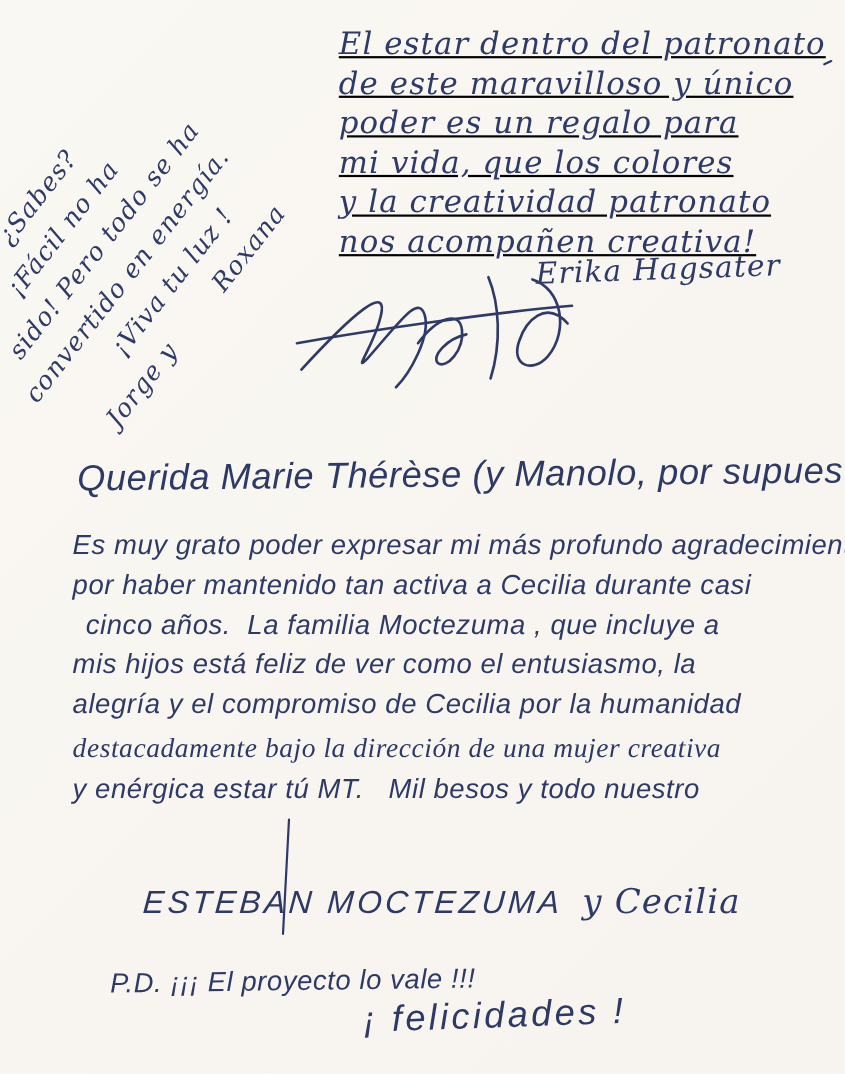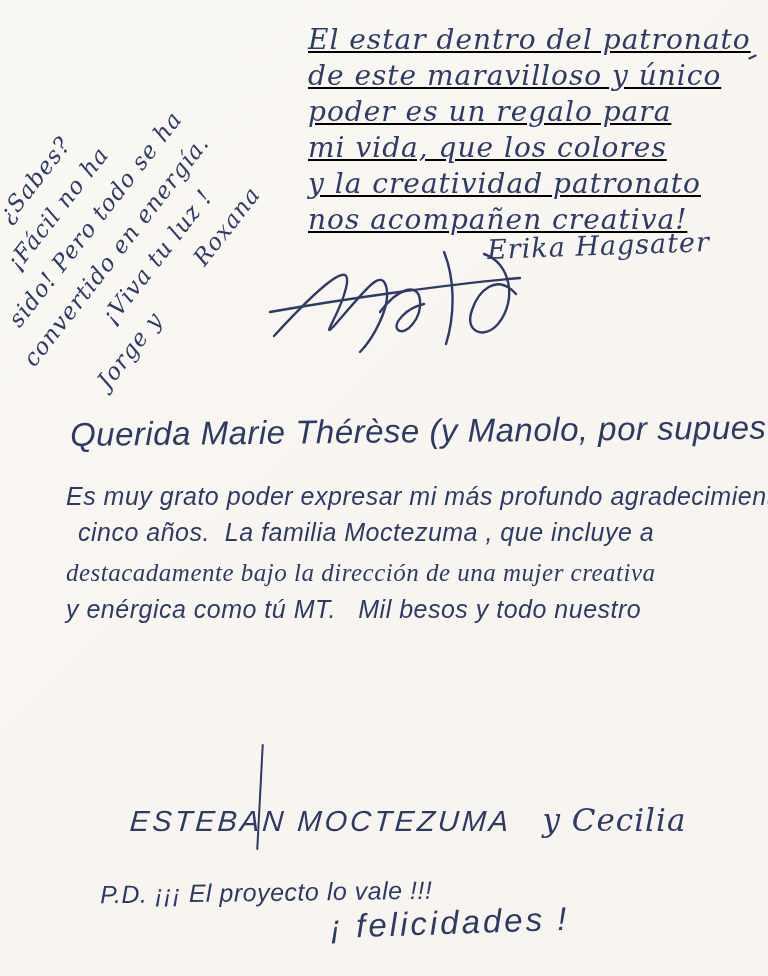--- a/index.html
+++ b/index.html
@@ -47,21 +47,21 @@
   .letter-body{left:66px;top:478px;width:700px;}
   .letter-body .line{font-size:25px;line-height:36px;}
   .lb-2{padding-left:12px;}
   .lb-6{padding-top:5px;font-family:Liberation Serif, serif;}
   .sig-row{left:130px;top:802px;}
   .sig-caps{
     font-family:"Liberation Sans", sans-serif;
     font-style:italic;color:#2e3a66;
     font-size:29px;letter-spacing:3px;transform:skewX(-4deg);display:inline-block;
   }
-  .sig-script{font-size:31px;margin-left:26px;text-align:center;}
+  .sig-script{font-size:31px;margin-left:13px;text-align:center;}
   .ps-line{left:100px;top:878px;font-size:25px;transform:rotate(-0.8deg);}
   .closing{left:330px;top:904px;font-size:33px;letter-spacing:3px;transform:rotate(-2deg);}
   
   .stroke{background:#2e3a68;position:absolute;border-radius:2px;}
   .sig-cross-stroke{left:259px;top:744px;width:2px;height:106px;transform:rotate(3deg);}
   .pen-mark{left:748px;top:56px;width:9px;height:2px;transform:rotate(-25deg);}
   svg{position:absolute;overflow:visible;}
   .flourish-svg{left:268px;top:248px;}
 </style>
 </head>
@@ -93,23 +93,26 @@
     <path d="M2 64 C 70 52, 180 36, 252 30"></path>
     <path d="M216 6 C 242 14, 250 52, 230 76 C 216 92, 196 84, 204 62 C 210 44, 228 24, 248 46"></path>
     <path d="M176 4 C 186 28, 188 64, 178 96"></path>
   </g>
 </svg>
 
 <div class="abs hw-print salutation">Querida Marie Thérèse (y Manolo, por supuesto!)</div>
 
 <div class="abs letter-body">
   <div class="hw-print line lb-0">Es muy grato poder expresar mi más profundo agradecimiento/</div>
+  <div class="hw-print line lb-1">por haber mantenido tan activa a Cecilia durante casi</div>
   <div class="hw-print line lb-2">cinco años.  La familia Moctezuma , que incluye a</div>
+  <div class="hw-print line lb-3">mis hijos está feliz de ver como el entusiasmo, la</div>
+  <div class="hw-print line lb-4">alegría y el compromiso de Cecilia por la humanidad</div>
   <div class="hw-print line lb-6">destacadamente bajo la dirección de una mujer creativa</div>
-  <div class="hw-print line lb-7">y enérgica como tú MT.   Mil besos y todo nuestro</div>
+  <div class="hw-print line lb-7">y enérgica estar tú MT.   Mil besos y todo nuestro</div>
 </div>
 
 <div class="abs sig-row">
   <span class="sig-caps">ESTEBAN MOCTEZUMA</span>
   <span class="hw-cursive sig-script">y Cecilia</span>
 </div>
 <div class="stroke sig-cross-stroke"></div>
 
 <div class="abs hw-print ps-line">P.D. ¡¡¡ El proyecto lo vale !!!</div>
 <div class="abs hw-print closing">¡ felicidades !</div>

